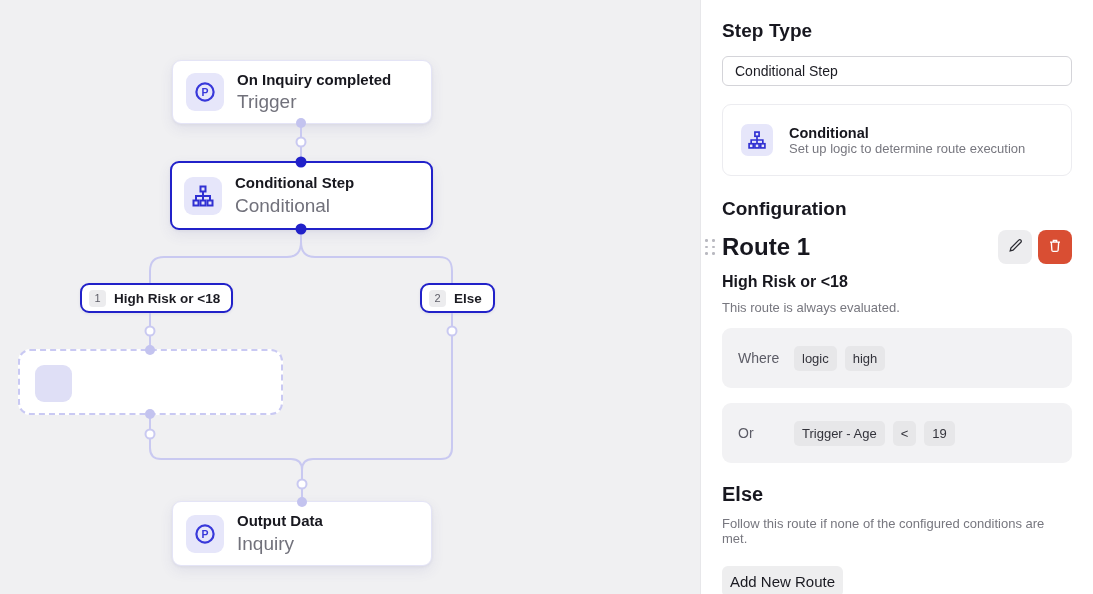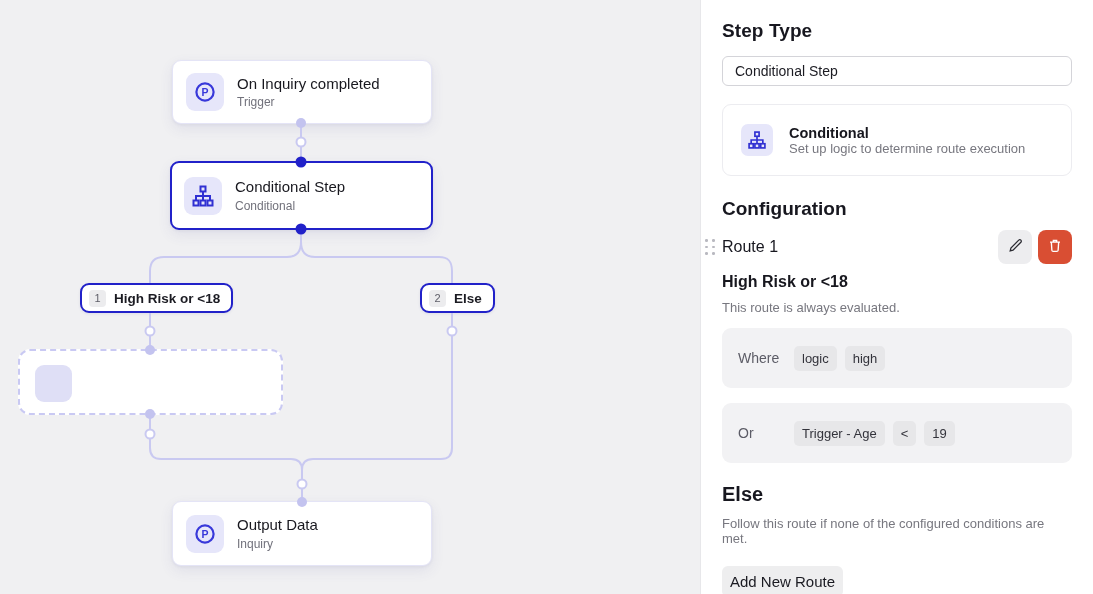--- a/index.html
+++ b/index.html
@@ -21,22 +21,22 @@
     cursor:pointer;
   }
   .node.selected { border:2px solid #2121C9; padding-left:12px; }
   .node-trigger { left:172px; top:60px;  width:260px; height:64px; }
   .node-cond    { left:170px; top:161px; width:263px; height:69px; }
   .node-output  { left:172px; top:501px; width:260px; height:65px; }
   .iconbox {
     width:38px; height:38px; border-radius:9px; background:#E6E6FA; flex:none;
     display:flex; align-items:center; justify-content:center;
   }
-  .node-title { font-size:15px; font-weight:normal; color:#18181F; line-height:1.25; }
-  .node-sub   { font-size:12px; color:#71717B; margin-top:2px; }
+  .node-title { font-size:15px; font-weight:bold; color:#18181F; line-height:1.25; }
+  .node-sub   { font-size:19px; color:#71717B; margin-top:2px; }
 
   .pill {
     position:absolute; background:#fff; border:2px solid #2121C9; border-radius:9px;
     height:30px; display:inline-flex; align-items:center; gap:8px; padding:0 11px 0 7px;
     box-shadow:0 1px 3px rgba(70,70,140,.10); cursor:pointer;
   }
   .pill-1 { left:80px;  top:283px; }
   .pill-2 { left:420px; top:283px; }
   .pill-badge {
     width:17px; height:17px; border-radius:4px; background:#ECECEE; color:#5E5E68;
@@ -72,21 +72,21 @@
   .type-desc  { font-size:13px; color:#77777F; margin-top:0; }
 
   .h-config { margin-top:22px; font-size:19px; font-weight:bold; }
 
   .route-head { margin-top:10px; display:flex; align-items:center; position:relative; height:34px; }
   .drag-handle {
     position:absolute; left:-17px; top:9px; width:11px; height:17px;
     display:grid; grid-template-columns:repeat(2,1fr); gap:3px; cursor:grab;
   }
   .drag-handle i { width:2.5px; height:2.5px; border-radius:50%; background:#B9B9C0; }
-  .h-route { font-size:16px; font-weight:normal; }
+  .h-route { font-size:24px; font-weight:bold; }
   .route-actions { margin-left:auto; display:flex; gap:6px; }
   .btn-sq {
     width:34px; height:34px; border-radius:8px; border:none; cursor:pointer;
     display:flex; align-items:center; justify-content:center;
   }
   .btn-edit   { background:#EDEDEF; }
   .btn-delete { background:#D94E33; }
 
   .h-route-sub { margin-top:9px; font-size:16px; font-weight:bold; color:#17171E; }
   .route-note  { margin-top:9px; font-size:13px; color:#77777F; }

